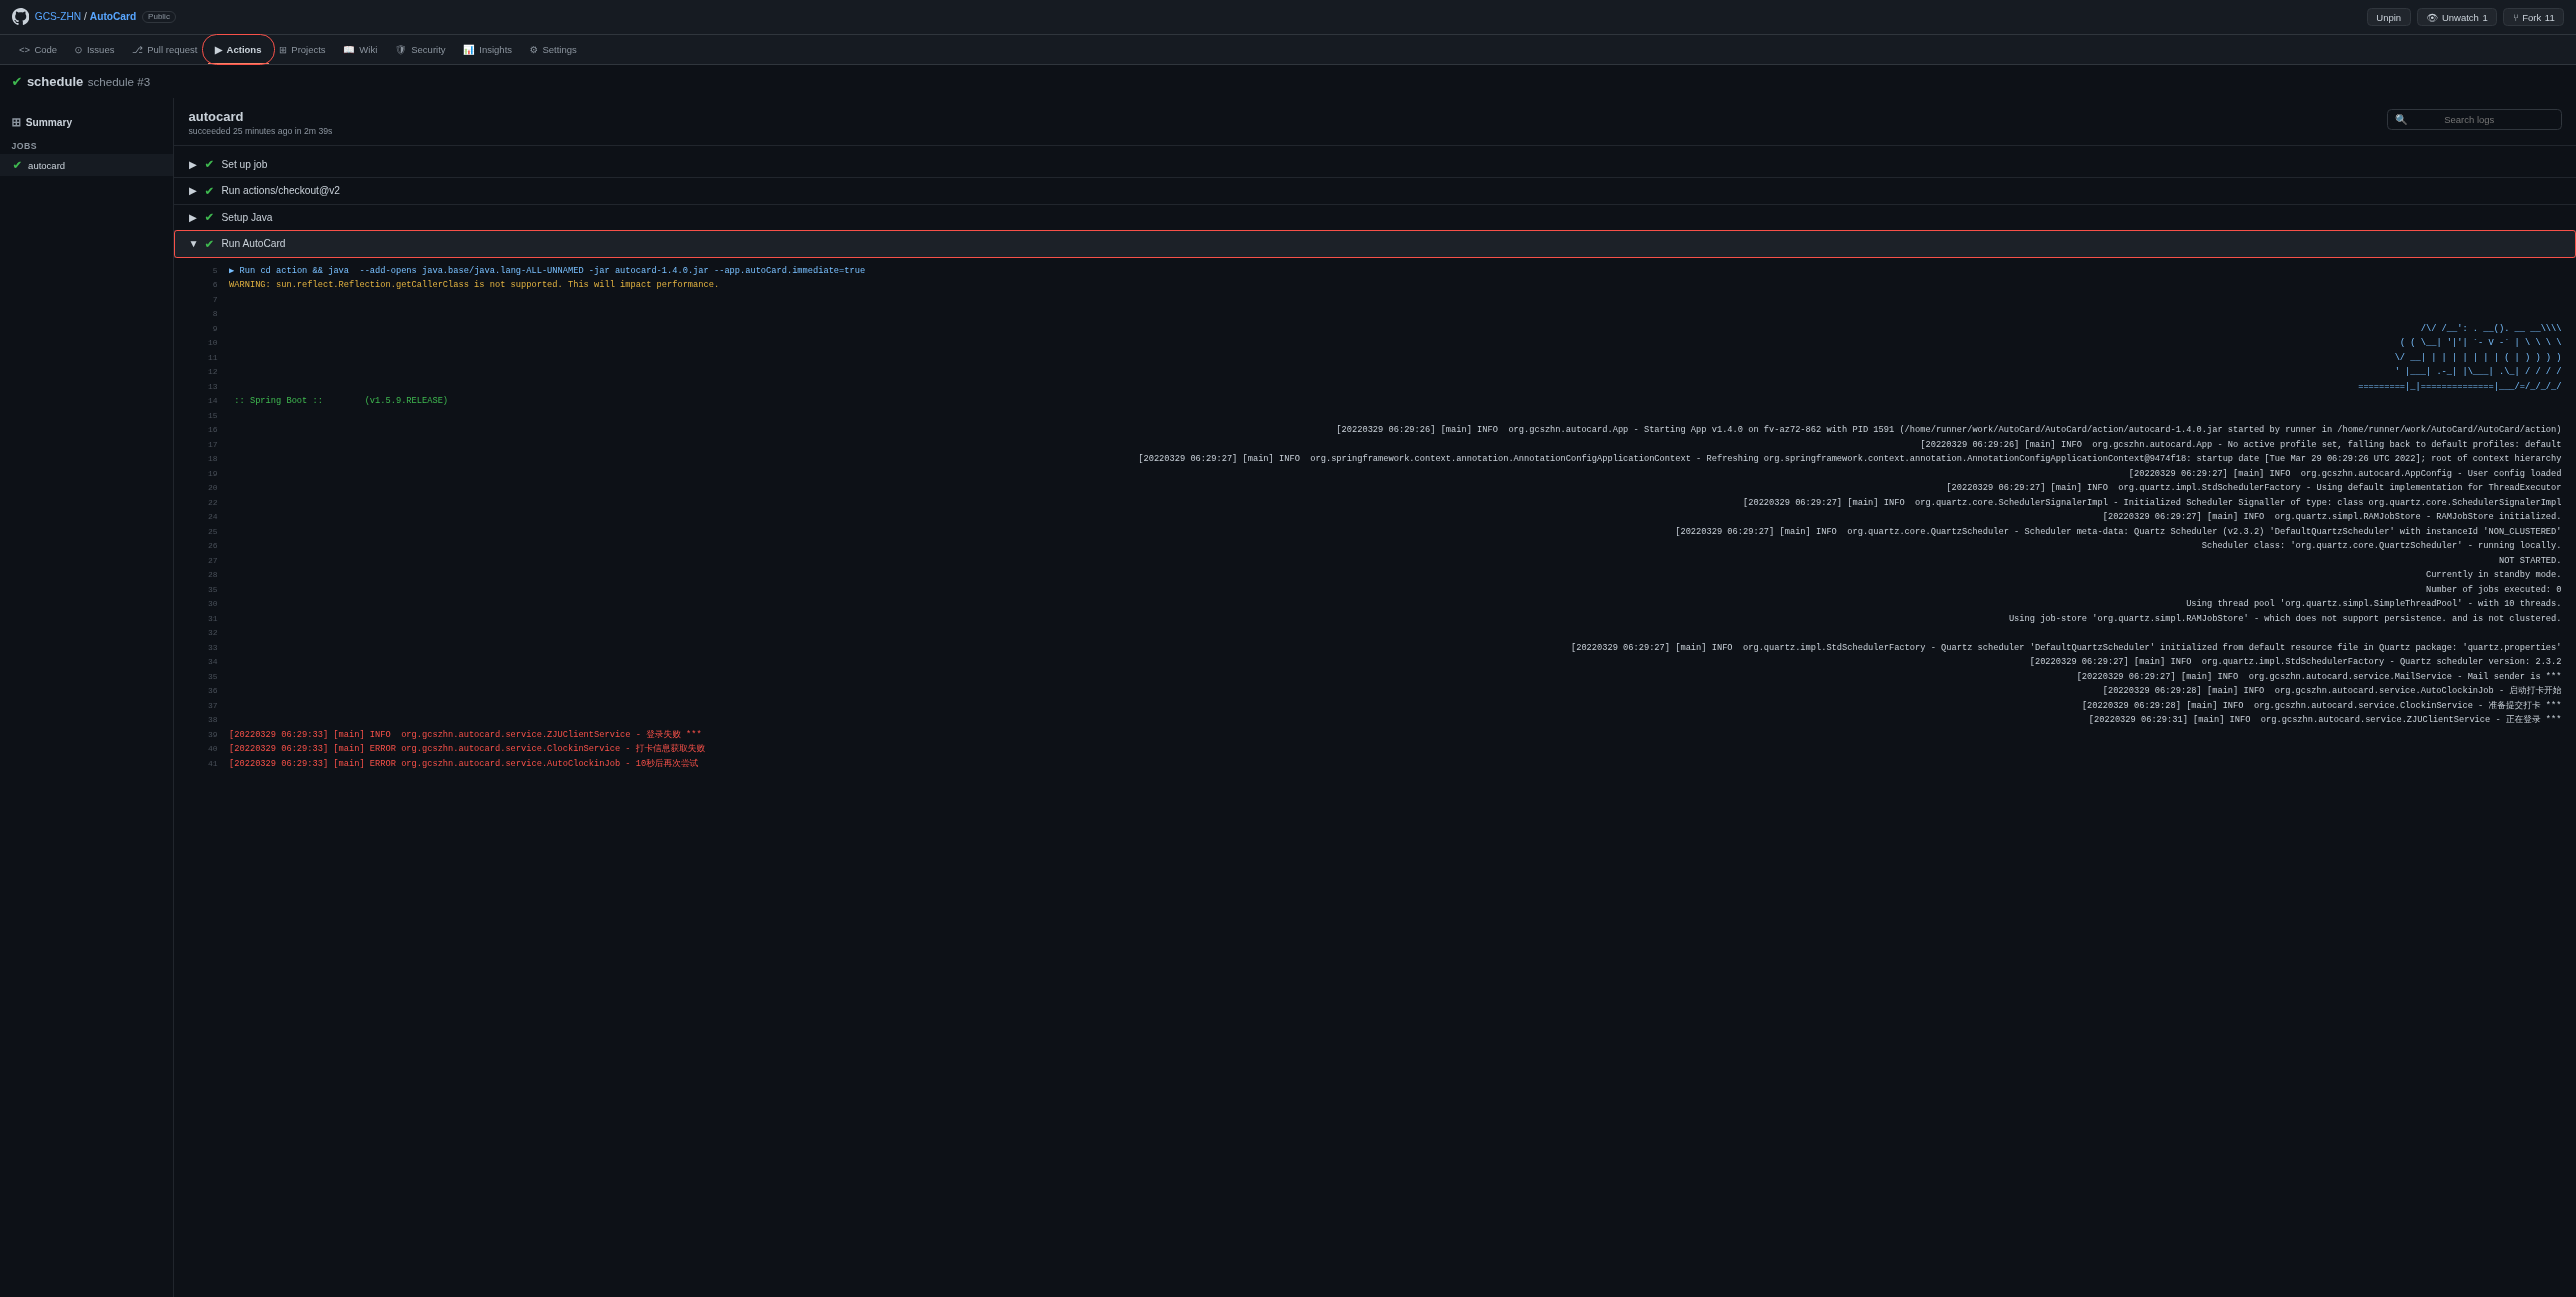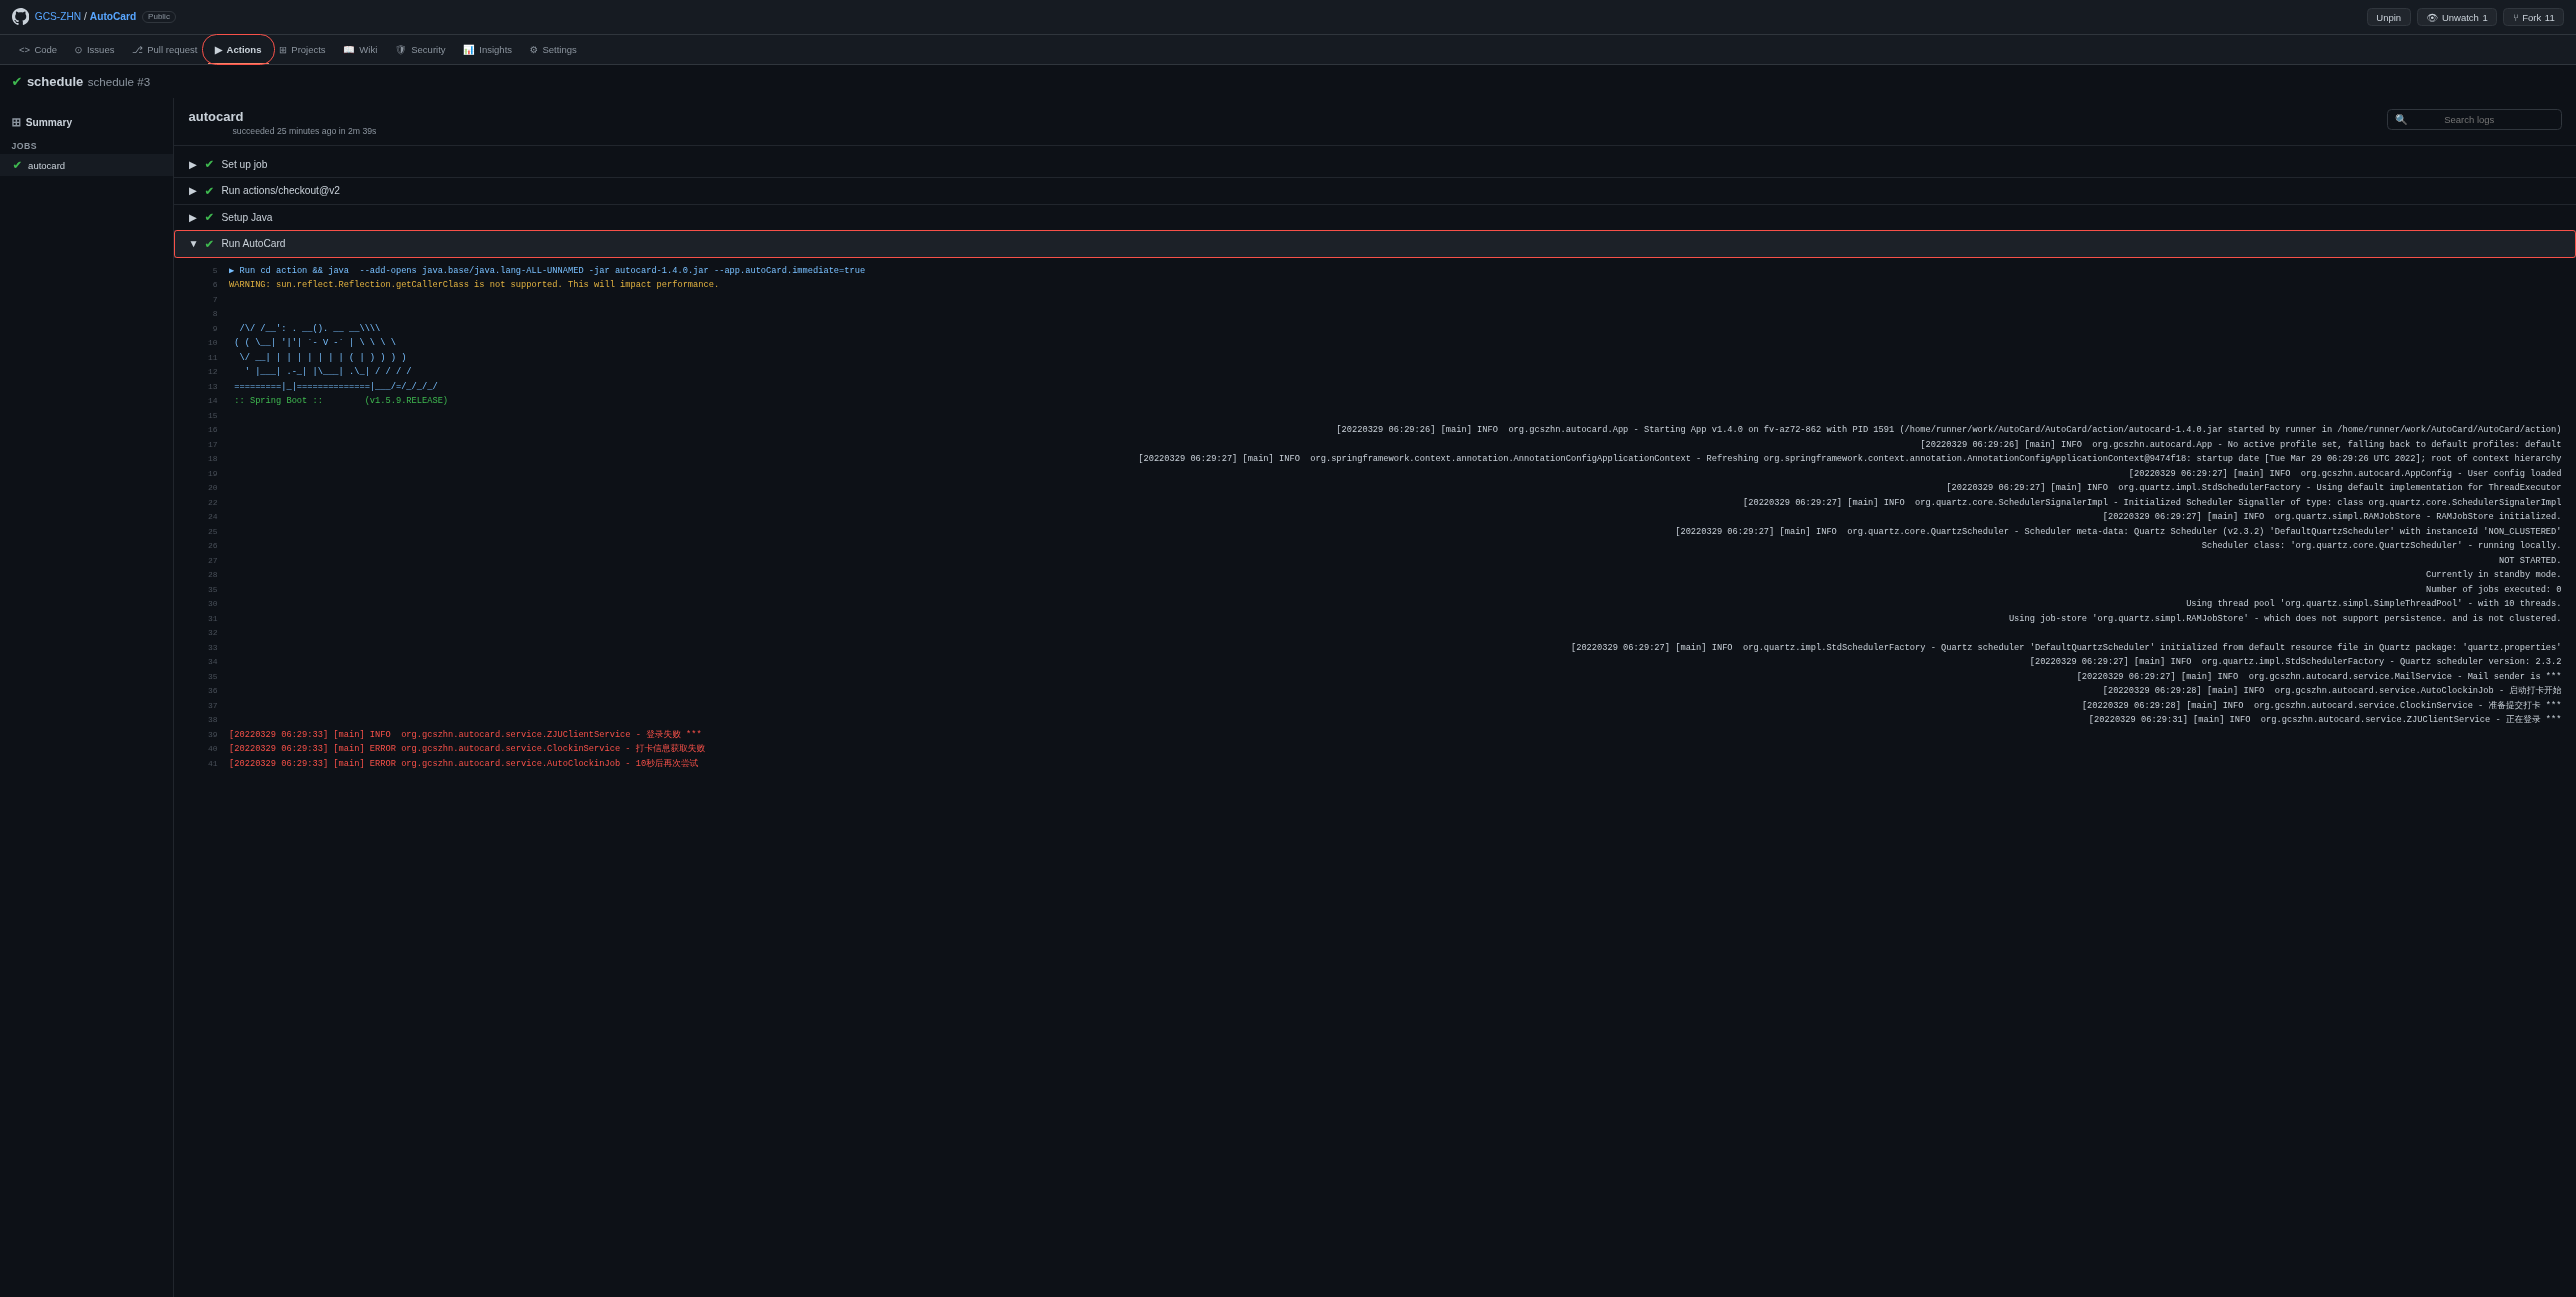--- a/index.html
+++ b/index.html
@@ -181,21 +181,20 @@
     }
     .job-title {
       font-size: 13px;
       font-weight: 600;
       color: #c9d1d9;
     }
     .job-status {
       font-size: 8.7px;
       color: #8b949e;
       margin-top: 1.5px;
-      margin-left: 44px;
     }
     .search-logs-box {
       display: flex;
       align-items: center;
       background: #0d1117;
       border: 0.7px solid #30363d;
       border-radius: 4.4px;
       padding: 3.6px 7.3px;
       gap: 4.4px;
       min-width: 145px;
@@ -257,21 +256,21 @@
     .log-line-content {
       flex: 1;
       white-space: pre;
       overflow: hidden;
       text-overflow: ellipsis;
     }
     .log-line-content.cmd { color: #79c0ff; }
     .log-line-content.warning { color: #e3b341; }
     .log-line-content.info { color: #c9d1d9; text-align: right; }
     .log-line-content.error { color: #f85149; font-family: Liberation Mono, monospace; }
-    .log-line-content.ascii { color: #79c0ff; }
+    .log-line-content.ascii { color: #79c0ff; text-align: right; }
     .log-line-content.spring { color: #3fb950; }
 
     .step-item .expand-triangle {
       display: inline-block;
       width: 8.7px;
       text-align: center;
     }
   </style>
 </head>
 <body>

